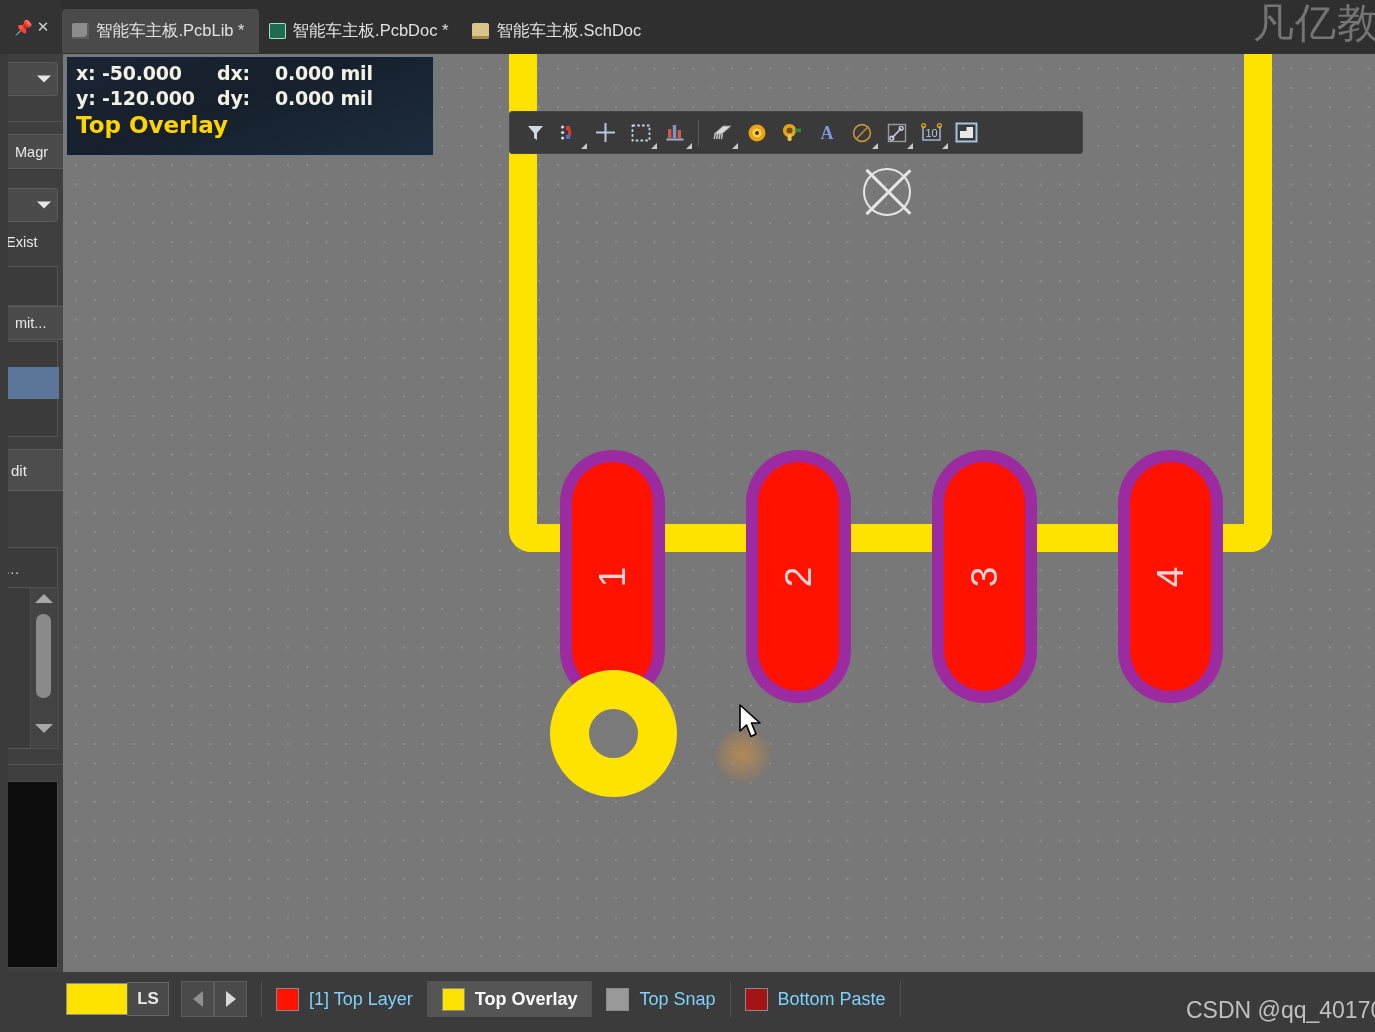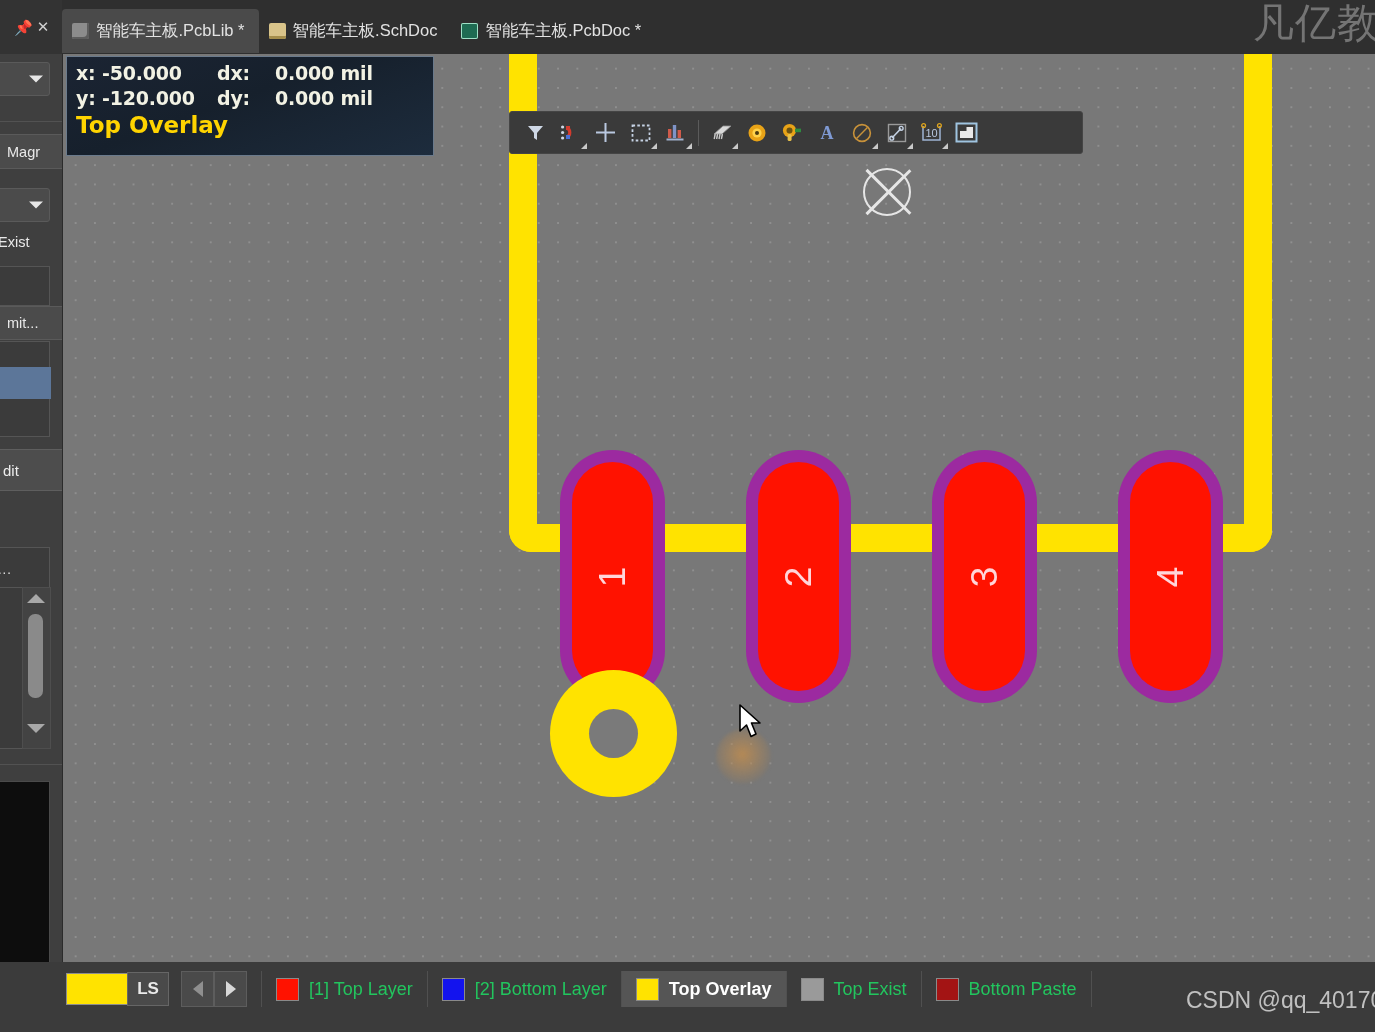--- a/index.html
+++ b/index.html
@@ -20,21 +20,21 @@
        color:#e2e2e2;font-size:16.5px;white-space:nowrap;position:relative;top:-1px;}
   .tab.active{background:#4a4a4a;border-top-left-radius:4px;border-top-right-radius:4px;}
   .tab .tico{width:17px;height:16px;display:inline-block;position:relative;flex:0 0 auto;}
   .ico-pcblib{background:#8c8c8c;border-radius:2px;box-shadow:inset -4px -4px 0 -2px #5d5d5d;}
   .ico-schdoc{background:#d9c48a;border-radius:2px;box-shadow:inset 0 -6px 0 -3px #a58e4c;}
   .ico-pcbdoc{background:#1e6b52;border-radius:2px;box-shadow:inset 0 0 0 1px #9fe0c6;}
   .watermark-top{position:absolute;right:-4px;top:-4px;font-size:41px;color:#8f8f8f;
        opacity:.72;letter-spacing:1px;font-family:"DejaVu Sans",sans-serif;white-space:nowrap;}
 
   
-  .leftpanel{position:absolute;left:0;top:54px;width:62px;height:924px;background:#3f3f3f;
+  .leftpanel{position:absolute;left:8px;top:54px;width:62px;height:924px;background:#3f3f3f;
              border-right:1px solid #2b2b2b;overflow:hidden;}
   .lp-ctl{position:absolute;background:#4b4b4b;border:1px solid #5a5a5a;border-radius:3px;
           color:#e8e8e8;font-size:14.5px;display:flex;align-items:center;}
   .lp-caret{position:absolute;right:6px;top:50%;transform:translateY(-50%);
             width:0;height:0;border-left:7px solid transparent;border-right:7px solid transparent;
             border-top:7px solid #e6e6e6;}
   .lp-sep{position:absolute;left:0;width:62px;height:1px;background:#525252;}
   .lp-txt{position:absolute;color:#e9e9e9;font-size:14.5px;white-space:nowrap;}
   .lp-sel{position:absolute;background:#5c7699;color:#fff;font-size:14.5px;
           display:flex;align-items:center;padding-left:3px;}
@@ -91,35 +91,35 @@
 
   
   .toolbar{position:absolute;left:446px;top:57px;width:556px;height:41px;background:#3a3a3a;
            border:1px solid #454545;border-radius:3px;display:flex;align-items:center;padding:0 8px;}
   .tbtn{position:relative;width:35px;height:33px;display:flex;align-items:center;justify-content:center;}
   .tbtn .corner{position:absolute;right:1px;bottom:0px;width:0;height:0;
                 border-left:6px solid transparent;border-bottom:6px solid #c9c9c9;}
   .tdiv{width:1px;height:26px;background:#5b5b5b;margin:0 5px;}
 
   
-  .layerbar{position:absolute;left:0;bottom:16px;width:1375px;height:54px;background:#3b3b3b;
+  .layerbar{position:absolute;left:0;bottom:6px;width:1375px;height:54px;background:#3b3b3b;
             display:flex;align-items:center;padding-left:66px;box-sizing:border-box;}
   .lsbox{width:60px;height:30px;background:#ffe300;border:1px solid #8d8d8d;flex:0 0 auto;}
   .lslabel{width:40px;height:32px;background:#4a4a4a;border:1px solid #666;color:#eaeaea;
            font-size:17px;display:flex;align-items:center;justify-content:center;flex:0 0 auto;
            margin-left:-1px;font-weight:bold;}
   .navgrp{display:flex;margin-left:12px;flex:0 0 auto;}
   .navbtn{width:31px;height:34px;background:#4a4a4a;border:1px solid #5d5d5d;
           display:flex;align-items:center;justify-content:center;}
   .navbtn .tri{width:0;height:0;border-top:8px solid transparent;border-bottom:8px solid transparent;}
   .tri-l{border-right:10px solid #8f8f8f;}
   .tri-r{border-left:10px solid #d8d8d8;}
   .ltabs{display:flex;align-items:center;margin-left:14px;}
   .ltab{height:36px;display:flex;align-items:center;gap:10px;padding:0 14px;
-        color:#22c55e;font-size:18px;white-space:nowrap;border-right:1px solid #505050;}
+        color:#7dd3fc;font-size:18px;white-space:nowrap;border-right:1px solid #505050;}
   .ltab:first-child{border-left:1px solid #505050;}
   .ltab.active{background:#555555;font-weight:bold;color:#ffffff;}
   .swatch{width:21px;height:21px;border:1px solid #8a8a8a;flex:0 0 auto;}
   .watermark-bot{position:absolute;left:1186px;bottom:2px;font-size:23px;color:#d8d8d8;
                  opacity:.85;white-space:nowrap;font-family:"Liberation Sans",sans-serif;}
 
   
   .hud{position:absolute;left:66px;top:56px;width:368px;height:100px;
        background:linear-gradient(160deg,#1b2433 0%,#16202c 45%,#1d2c3d 100%);
        border:1px solid #6a7a8c;padding:4px 7px 0 9px;box-sizing:border-box;}
@@ -143,26 +143,26 @@
     <div class="tb-left">
       <div class="pin-ico">📌</div>
       <div class="close-ico">✕</div>
     </div>
     <div class="tabs">
       <div class="tab active">
         <span class="tico ico-pcblib"></span>
         <span>智能车主板.PcbLib *</span>
       </div>
       <div class="tab">
+        <span class="tico ico-pcbdoc"></span>
+        <span>智能车主板.PcbDoc *</span>
+      </div>
+      <div class="tab">
         <span class="tico ico-schdoc"></span>
         <span>智能车主板.SchDoc</span>
-      </div>
-      <div class="tab">
-        <span class="tico ico-pcbdoc"></span>
-        <span>智能车主板.PcbDoc *</span>
       </div>
     </div>
     <div class="watermark-top">凡亿教</div>
   </div>
 
   <div class="leftpanel">
     <div class="lp-ctl" style="left:-46px;top:8px;width:94px;height:32px;">
       <span class="lp-caret"></span>
     </div>
     <div class="lp-sep" style="top:67px;"></div>
@@ -387,31 +387,27 @@
       <div class="navbtn">
         <span class="tri tri-r"></span>
       </div>
     </div>
 
     <div class="ltabs">
       <div class="ltab">
         <span class="swatch" style="background:#ff1200"></span>
         <span>[1] Top Layer</span>
       </div>
-      <div class="ltab">
-        <span class="swatch" style="background:#1313ee"></span>
-        <span>[2] Bottom Layer</span>
-      </div>
       <div class="ltab active">
         <span class="swatch" style="background:#ffe300"></span>
         <span>Top Overlay</span>
       </div>
       <div class="ltab">
         <span class="swatch" style="background:#9a9a9a"></span>
-        <span>Top Exist</span>
+        <span>Top Snap</span>
       </div>
       <div class="ltab">
         <span class="swatch" style="background:#a31414"></span>
         <span>Bottom Paste</span>
       </div>
 
     </div>
 
     <div class="watermark-bot">CSDN @qq_40170041</div>
   </div>

